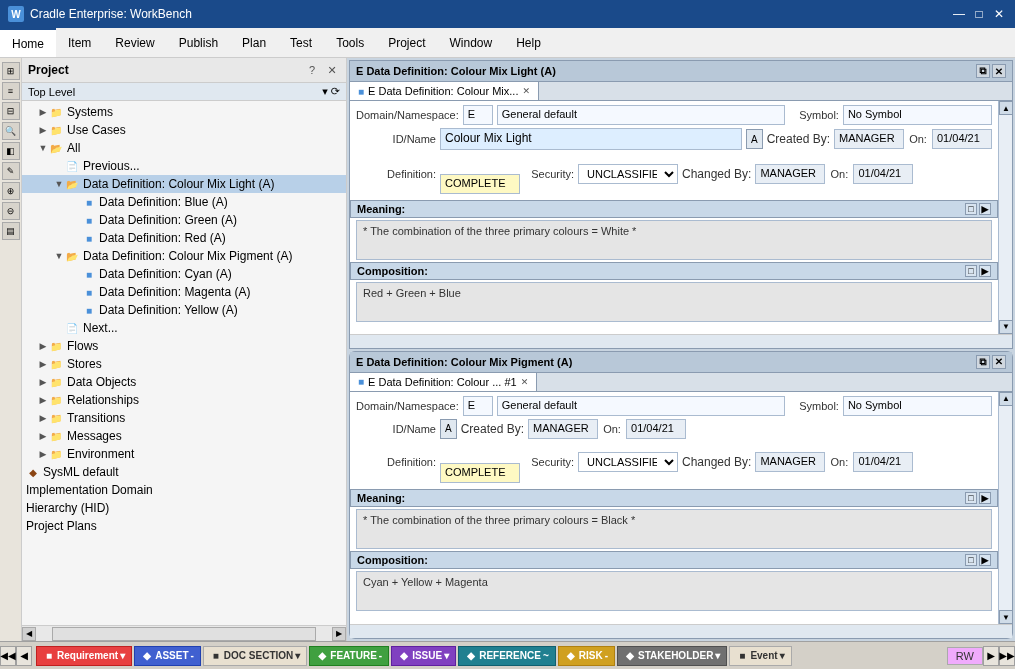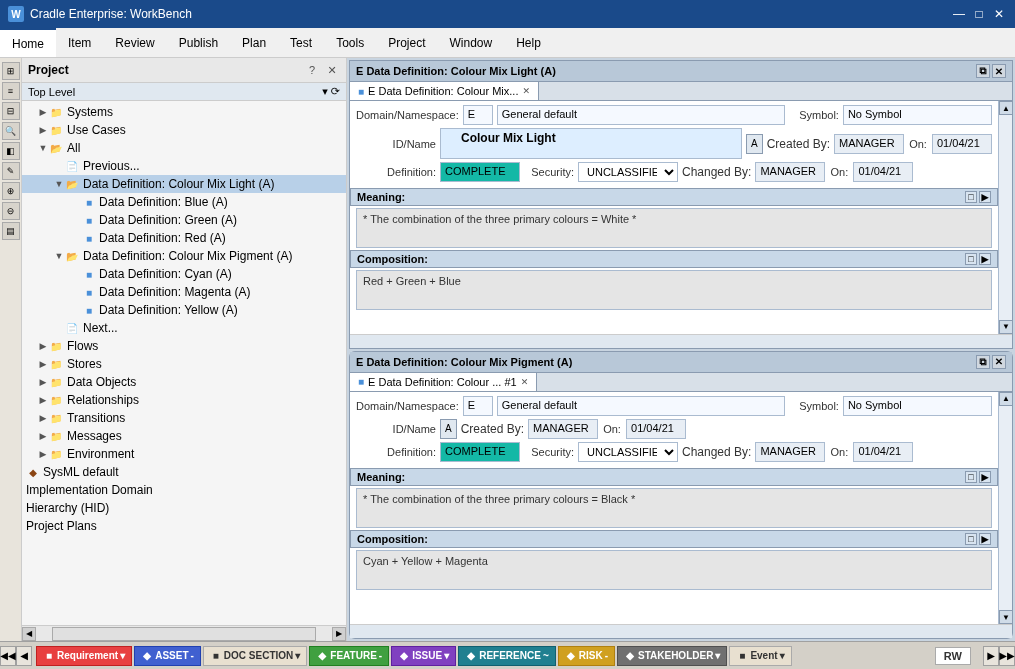--- a/index.html
+++ b/index.html
@@ -57,23 +57,23 @@
     .panel-tab { padding: 3px 8px; font-size: 11px; cursor: pointer; display: flex; align-items: center; gap: 4px; background: #c0ccd8; border-right: 1px solid #8a9bb0; }
     .panel-tab.active { background: white; }
     .panel-tab-close { font-size: 9px; color: #555; cursor: pointer; }
 
     
     .panel-form { padding: 4px 6px; display: flex; flex-direction: column; gap: 3px; }
     .form-row { display: flex; align-items: center; gap: 4px; }
     .form-label { font-size: 11px; color: #333; min-width: 80px; text-align: right; flex-shrink: 0; }
     .form-field { background: #f5f9ff; border: 1px solid #aabbd0; padding: 2px 4px; font-size: 11px; flex: 1; height: 20px; }
     .form-field-wide { background: #f5f9ff; border: 1px solid #aabbd0; padding: 2px 4px; font-size: 11px; flex: 2; height: 20px; }
-    .form-field-mid { background: #14b8a6; border: 1px solid #aabbd0; padding: 2px 4px; font-size: 11px; width: 80px; height: 20px; }
+    .form-field-mid { background: #fef9c3; border: 1px solid #aabbd0; padding: 2px 4px; font-size: 11px; width: 80px; height: 20px; margin-top: 21px; }
     .form-field-readonly { background: #e8eef5; border: 1px solid #aabbd0; padding: 2px 4px; font-size: 11px; height: 20px; }
-    .form-field-name { background: #ddeeff; border: 1px solid #aabbd0; padding: 2px 20px; font-size: 12px; font-weight: bold; flex: 1; height: 31px; }
+    .form-field-name { background: #ddeeff; border: 1px solid #aabbd0; padding: 2px 4px; font-size: 12px; font-weight: normal; flex: 1; height: 22px; }
     .form-select { background: white; border: 1px solid #aabbd0; padding: 2px 4px; font-size: 11px; height: 20px; }
     .form-btn-small { background: #e0e8f0; border: 1px solid #8a9bb0; padding: 1px 4px; font-size: 10px; height: 20px; cursor: pointer; }
     .label-right { font-size: 12px; color: #333; min-width: 60px; text-align: right; flex-shrink: 0; }
     .label-on { font-size: 11px; color: #333; min-width: 20px; text-align: center; flex-shrink: 0; }
 
     .section-header { background: #c8d8e8; border: 1px solid #8a9bb0; padding: 2px 6px; font-size: 11px; font-weight: bold; display: flex; align-items: center; justify-content: space-between; margin: 2px 0; }
     .section-expand-btns { display: flex; gap: 2px; }
     .section-btn { width: 12px; height: 12px; font-size: 9px; cursor: pointer; display: flex; align-items: center; justify-content: center; background: #d8e4f0; border: 1px solid #8a9bb0; }
 
     .text-area-field { background: #e5e5e5; border: 1px solid #aabbd0; padding: 4px 6px; font-size: 11px; min-height: 40px; margin: 2px 6px; color: #333; }
@@ -89,21 +89,21 @@
     .status-tag { display: flex; align-items: center; gap: 2px; padding: 2px 6px; border: 1px solid #888; background: white; font-size: 10px; font-weight: bold; cursor: pointer; height: 20px; white-space: nowrap; }
     .status-tag-icon { width: 12px; height: 12px; display: flex; align-items: center; justify-content: center; }
     .status-tag.red { background: #e84040; color: white; border-color: #c02020; }
     .status-tag.blue { background: #4060d0; color: white; border-color: #2040b0; }
     .status-tag.green { background: #40a040; color: white; border-color: #208020; }
     .status-tag.purple { background: #8040c0; color: white; border-color: #6020a0; }
     .status-tag.yellow { background: #d0a020; color: white; border-color: #b08010; }
     .status-tag.teal { background: #208090; color: white; border-color: #106070; }
     .status-tag.gray { background: #707070; color: white; border-color: #505050; }
     .status-tag.light { background: #e8e0d0; color: #333; border-color: #aaa; }
-    .status-rw { margin-left: auto; padding: 2px 8px; font-size: 11px; font-weight: bold; color: #333; background: #ffffff; border: 1px solid #aaa; margin-right: 12px; }
+    .status-rw { margin-left: auto; padding: 2px 8px; font-size: 11px; font-weight: normal; color: #333; background: #f0abfc; border: 1px solid #aaa; margin-right: 0; }
 
     .vertical-scroll { width: 14px; background: #e8eef5; border-left: 1px solid #aabbd0; display: flex; flex-direction: column; }
     .scroll-btn { width: 14px; height: 14px; background: #d0dce8; border: 1px solid #8a9bb0; display: flex; align-items: center; justify-content: center; font-size: 8px; cursor: pointer; flex-shrink: 0; }
     .scroll-track { flex: 1; background: #e8eef5; }
 
     .left-toolbar { width: 22px; background: #e8e4dc; border-right: 1px solid #ccc; display: flex; flex-direction: column; align-items: center; padding: 4px 0; gap: 2px; }
     .toolbar-btn { width: 18px; height: 18px; background: #d8d4cc; border: 1px solid #aaa; display: flex; align-items: center; justify-content: center; cursor: pointer; font-size: 9px; }
   </style>
 </head>
 <body>

